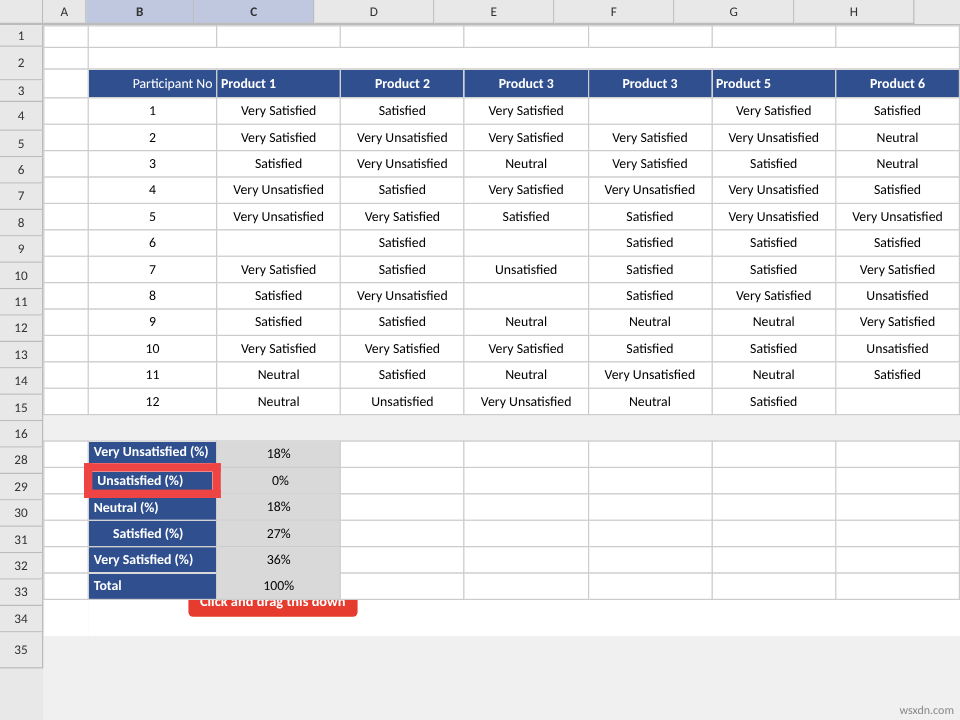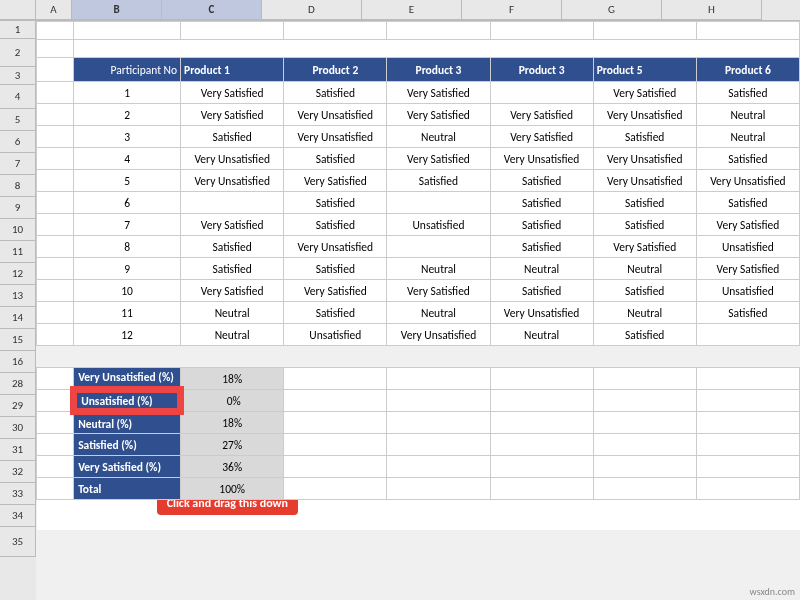--- a/index.html
+++ b/index.html
@@ -358,21 +358,21 @@
           <td class="label-cell" style="padding-left:4px;height:22px;border:1px solid #ccc;">Neutral (%)</td>
           <td class="value-cell" style="height:22px;border:1px solid #ccc;">18%</td>
           <td class="empty-cell"></td>
           <td class="empty-cell"></td>
           <td class="empty-cell"></td>
           <td class="empty-cell"></td>
           <td class="empty-cell"></td>
         </tr>
         <tr class="summary-row">
           <td style="background:white;border:1px solid #ccc;height:22px;"></td>
-          <td class="label-cell" style="padding-left:4px;height:22px;border:1px solid #ccc;">Satisfied (%)</td>
+          <td class="label-cell" style="padding-left:20px;height:22px;border:1px solid #ccc;">Satisfied (%)</td>
           <td class="value-cell" style="height:22px;border:1px solid #ccc;">27%</td>
           <td class="empty-cell"></td>
           <td class="empty-cell"></td>
           <td class="empty-cell"></td>
           <td class="empty-cell"></td>
           <td class="empty-cell"></td>
         </tr>
         <tr class="summary-row">
           <td style="background:white;border:1px solid #ccc;height:22px;"></td>
           <td class="label-cell" style="padding-left:4px;height:22px;border:1px solid #ccc;">Very Satisfied (%)</td>

